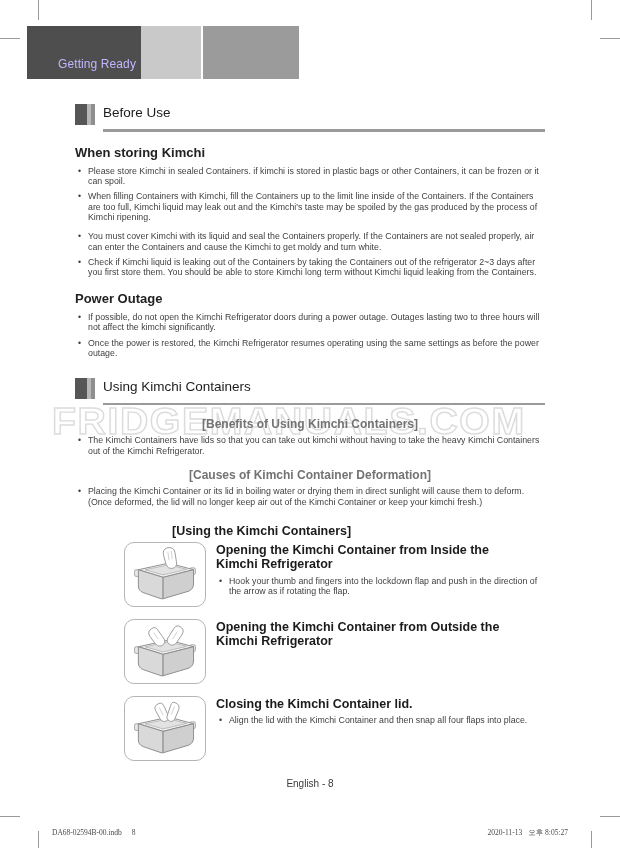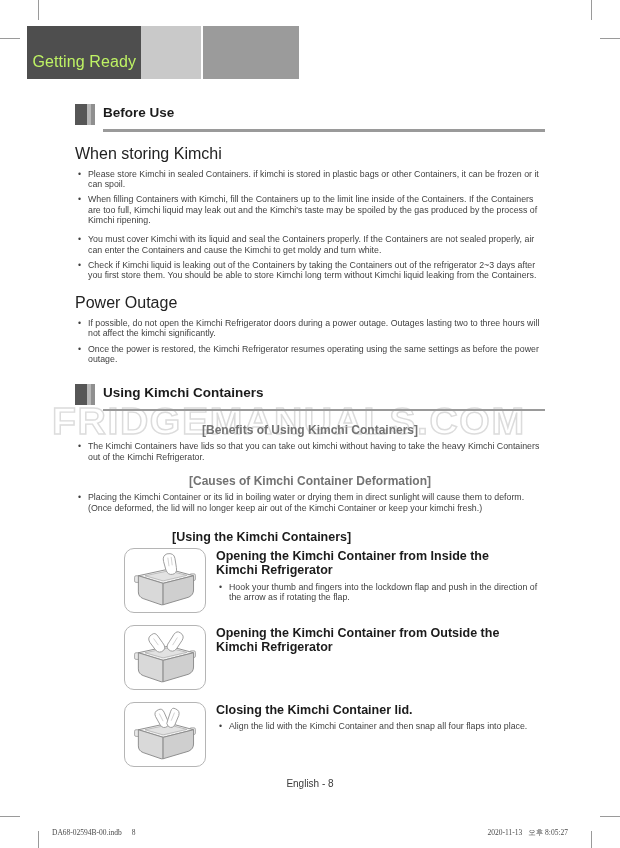--- a/index.html
+++ b/index.html
@@ -7,23 +7,23 @@
     width:620px;height:848px;background:#ffffff;position:relative;overflow:hidden;
     font-family:"Liberation Sans",sans-serif;color:#3f3f3f;
     -webkit-font-smoothing:antialiased;
   }
   .crop{position:absolute;background:#9a9a9a;}
   .crop.v{width:1px;height:20px;}
   .crop.h{height:1px;width:20px;}
 
   
   .tab{position:absolute;top:26px;left:27px;display:flex;z-index:2;}
-  .tab-dark{width:114px;height:53px;background:#4e4e4e;color:#bef264;display:flex;
+  .tab-dark{width:114px;height:53px;background:#4e4e4e;color:#c4b5fd;display:flex;
     align-items:flex-end;justify-content:flex-end;box-sizing:border-box;
-    padding:0 5px 8px 0;font-size:16px;letter-spacing:0.1px;}
+    padding:0 5px 8px 0;font-size:12px;letter-spacing:0.1px;}
   .tab-light{width:60px;height:53px;background:#c9c9c9;}
   .tab-med{width:96px;height:53px;background:#9b9b9b;margin-left:2px;}
 
   
   .watermark{
     position:absolute;top:401px;left:52px;z-index:0;white-space:nowrap;
     font-size:37px;font-weight:bold;letter-spacing:1.5px;
     transform:scaleX(1.06);transform-origin:left center;
     color:rgba(255,255,255,0.55);
     -webkit-text-stroke:1.4px #dcdcdc;
@@ -31,24 +31,24 @@
 
   
   .content{position:absolute;top:103px;left:75px;width:470px;z-index:1;}
 
   .sec-header{margin:0 0 0 0;}
   .sec-row{display:flex;align-items:flex-start;}
   .sec-icon{display:flex;height:21px;margin-top:1px;}
   .sec-icon .s1{width:12px;background:#565656;}
   .sec-icon .s2{width:4px;background:#b7b7b7;}
   .sec-icon .s3{width:4px;background:#8f8f8f;}
-  .sec-title{font-size:13.5px;font-weight:bold;color:#1b1b1b;margin:2px 0 0 8px;}
+  .sec-title{font-size:13.5px;font-weight:normal;color:#1b1b1b;margin:2px 0 0 8px;}
   .sec-rule{height:2.5px;background:#9a9a9a;margin:4px 0 0 28px;}
 
-  h3.sub{font-size:16px;font-weight:normal;color:#222;margin:13px 0 6px 0;}
+  h3.sub{font-size:13px;font-weight:bold;color:#222;margin:13px 0 6px 0;}
   ul.bullets{list-style:none;margin:0;padding:0;font-size:8.8px;line-height:10.6px;}
   ul.bullets li{position:relative;padding-left:13px;margin-bottom:4.5px;}
   ul.bullets li::before{content:"\2022";position:absolute;left:3px;top:0;color:#3f3f3f;}
 
   .bracket{font-size:12px;font-weight:bold;color:#737373;margin:12px 0 4px 0;text-align:center;}
   .using-heading{font-size:12.5px;font-weight:bold;color:#1b1b1b;margin:16px 0 2px 97px;}
 
   .item-row{display:flex;margin:4px 0 12px 5px;padding-left:44px;}
   .item-img{width:82px;height:65px;flex:none;border:1px solid #b5b5b5;border-radius:10px;
     background:#fff;display:flex;align-items:center;justify-content:center;box-sizing:border-box;}

